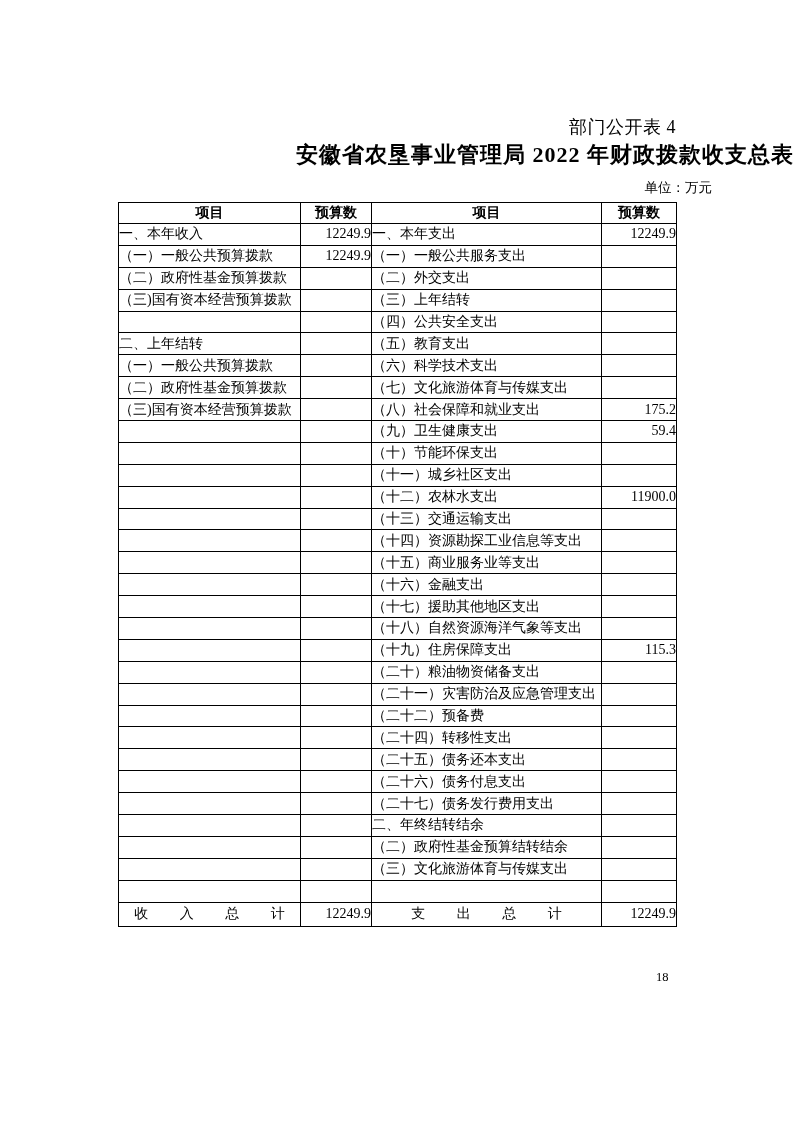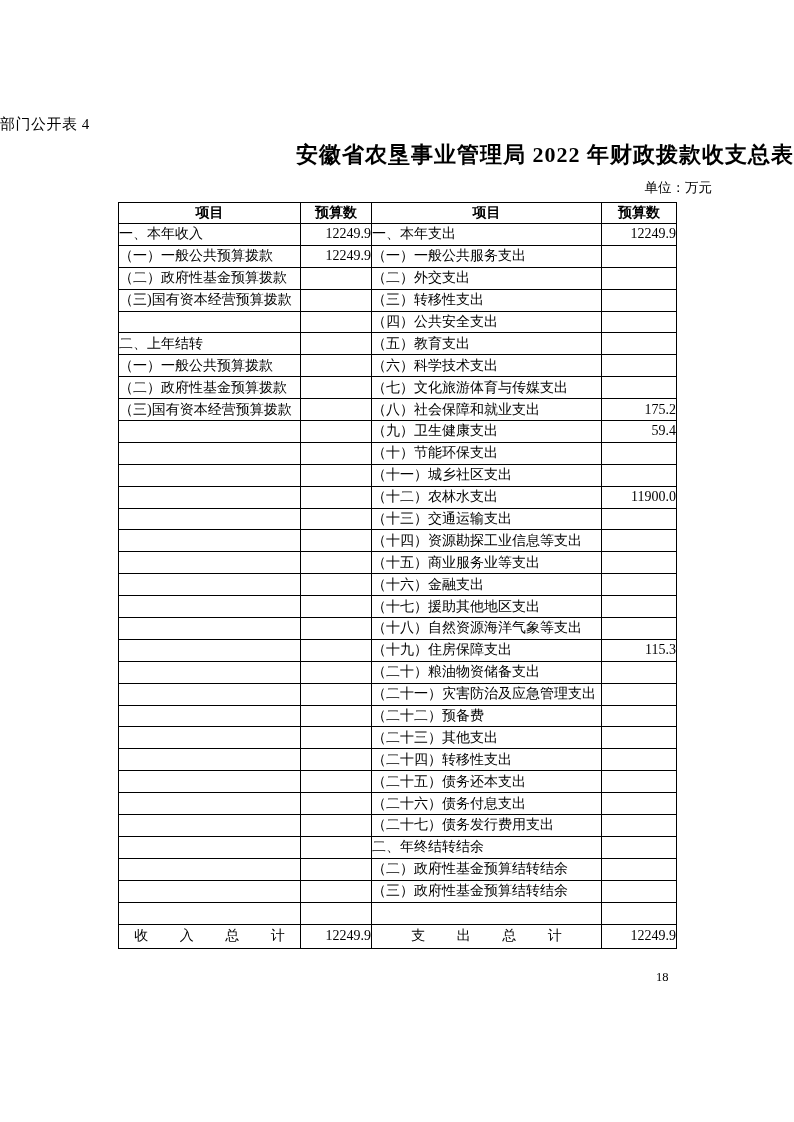--- a/index.html
+++ b/index.html
@@ -3,21 +3,21 @@
 <meta charset="utf-8">
 <style>
   html,body { margin:0; padding:0; }
   body {
     width:794px; height:1122px; background:#ffffff; position:relative;
     font-family:"Liberation Serif", serif; color:#000;
     -webkit-font-smoothing:antialiased;
   }
   .doc-label {
     position:absolute; top:115px; left:0; width:676px;
-    text-align:left; font-size:15px; letter-spacing:0.5px;
+    text-align:right; font-size:18px; letter-spacing:0.5px;
   }
   .page-title {
     position:absolute; top:140px; left:0; width:794px;
     text-align:right; font-size:22px; font-weight:bold; letter-spacing:1px;
   }
   .unit-note {
     position:absolute; top:179px; left:0; width:676px;
     text-align:right; font-size:13.5px;margin-left:36px;
   }
   table.budget {
@@ -84,21 +84,21 @@
       </tr>
       <tr class="data">
         <td class="item">（二）政府性基金预算拨款</td>
         <td class="val"></td>
         <td class="item">（二）外交支出</td>
         <td class="val"></td>
       </tr>
       <tr class="data">
         <td class="item">（三)国有资本经营预算拨款</td>
         <td class="val"></td>
-        <td class="item">（三）转移性支出</td>
+        <td class="item">（三）上年结转</td>
         <td class="val"></td>
       </tr>
       <tr class="data">
         <td class="item"></td>
         <td class="val"></td>
         <td class="item">（四）公共安全支出</td>
         <td class="val"></td>
       </tr>
       <tr class="data">
         <td class="item">二、上年结转</td>
@@ -204,26 +204,20 @@
       </tr>
       <tr class="data">
         <td class="item"></td>
         <td class="val"></td>
         <td class="item">（二十二）预备费</td>
         <td class="val"></td>
       </tr>
       <tr class="data">
         <td class="item"></td>
         <td class="val"></td>
-        <td class="item">（二十三）其他支出</td>
-        <td class="val"></td>
-      </tr>
-      <tr class="data">
-        <td class="item"></td>
-        <td class="val"></td>
         <td class="item">（二十四）转移性支出</td>
         <td class="val"></td>
       </tr>
       <tr class="data">
         <td class="item"></td>
         <td class="val"></td>
         <td class="item">（二十五）债务还本支出</td>
         <td class="val"></td>
       </tr>
       <tr class="data">
@@ -246,21 +240,21 @@
       </tr>
       <tr class="data">
         <td class="item"></td>
         <td class="val"></td>
         <td class="item">（二）政府性基金预算结转结余</td>
         <td class="val"></td>
       </tr>
       <tr class="data">
         <td class="item"></td>
         <td class="val"></td>
-        <td class="item">（三）政府性基金预算结转结余</td>
+        <td class="item">（三）文化旅游体育与传媒支出</td>
         <td class="val"></td>
       </tr>
       <tr class="data">
         <td class="item"></td>
         <td class="val"></td>
         <td class="item"></td>
         <td class="val"></td>
       </tr>
     </tbody>
   <tbody>

